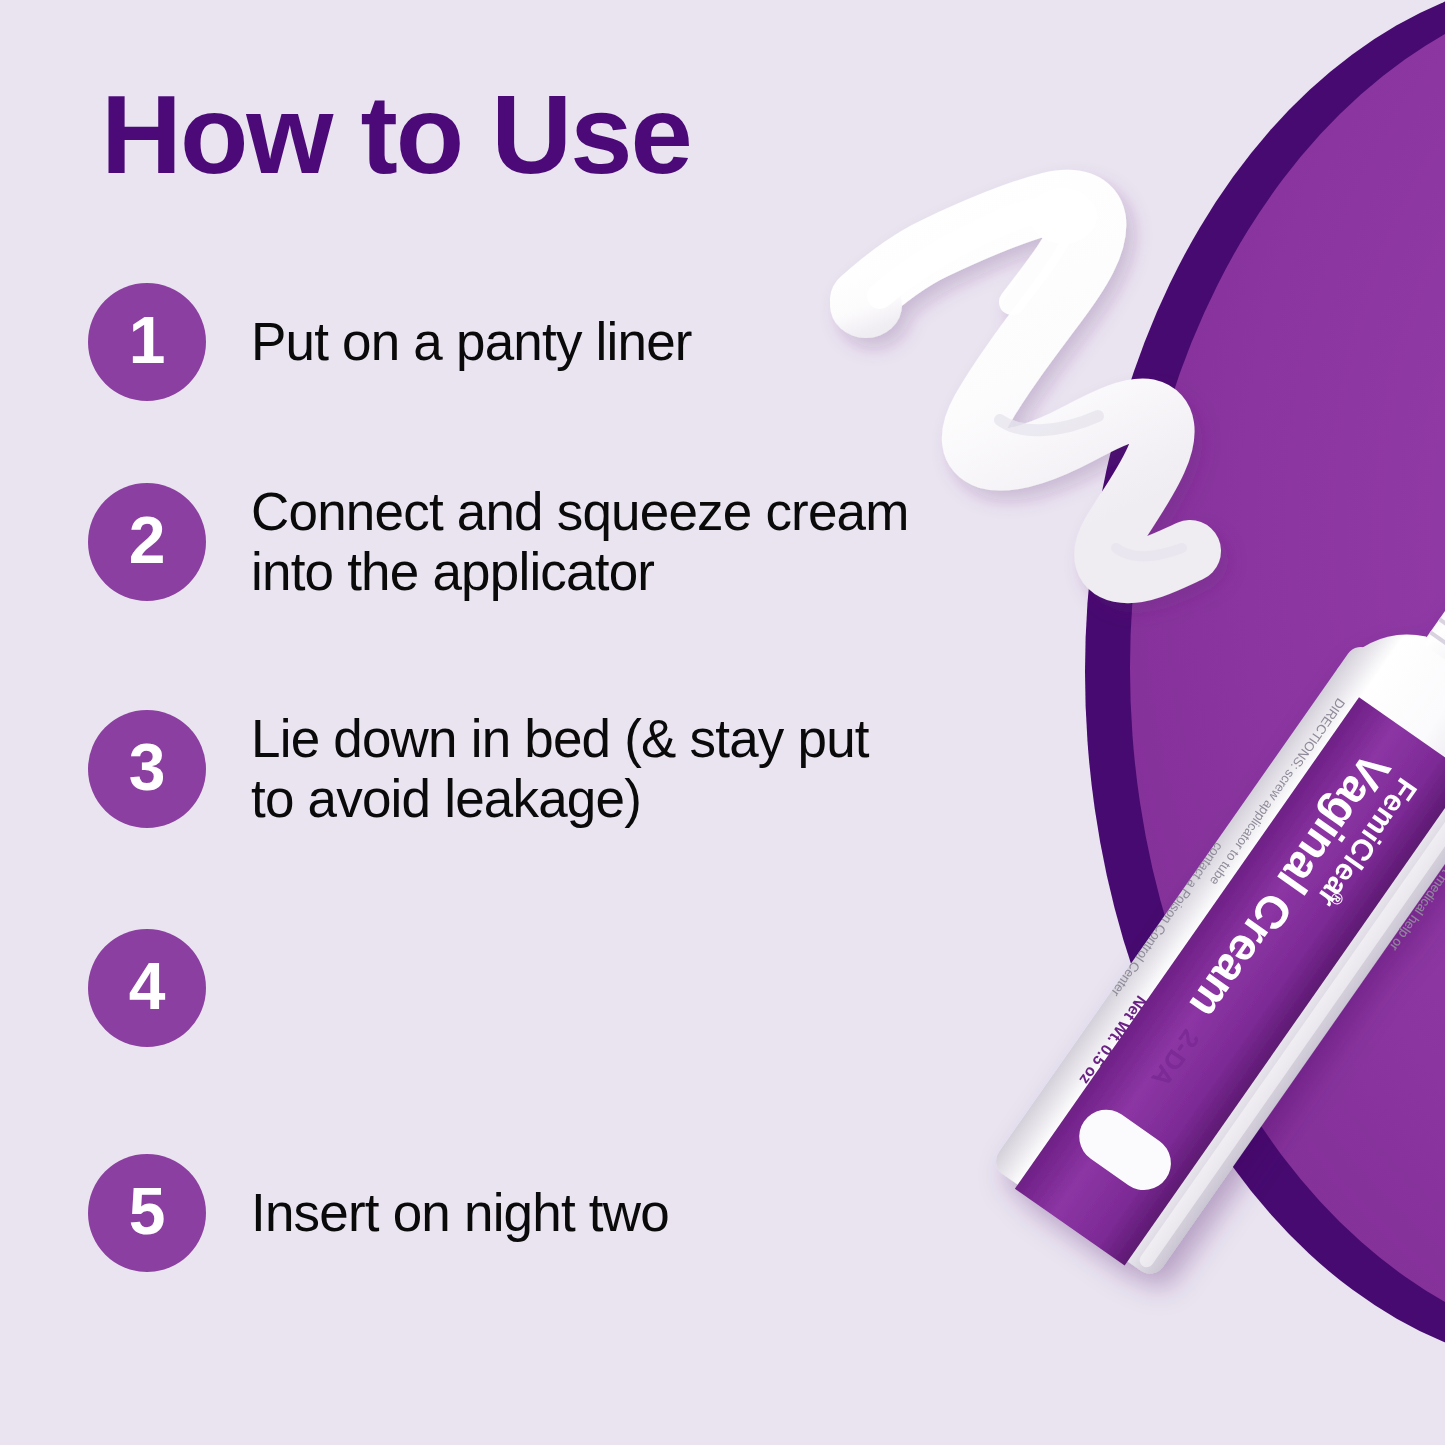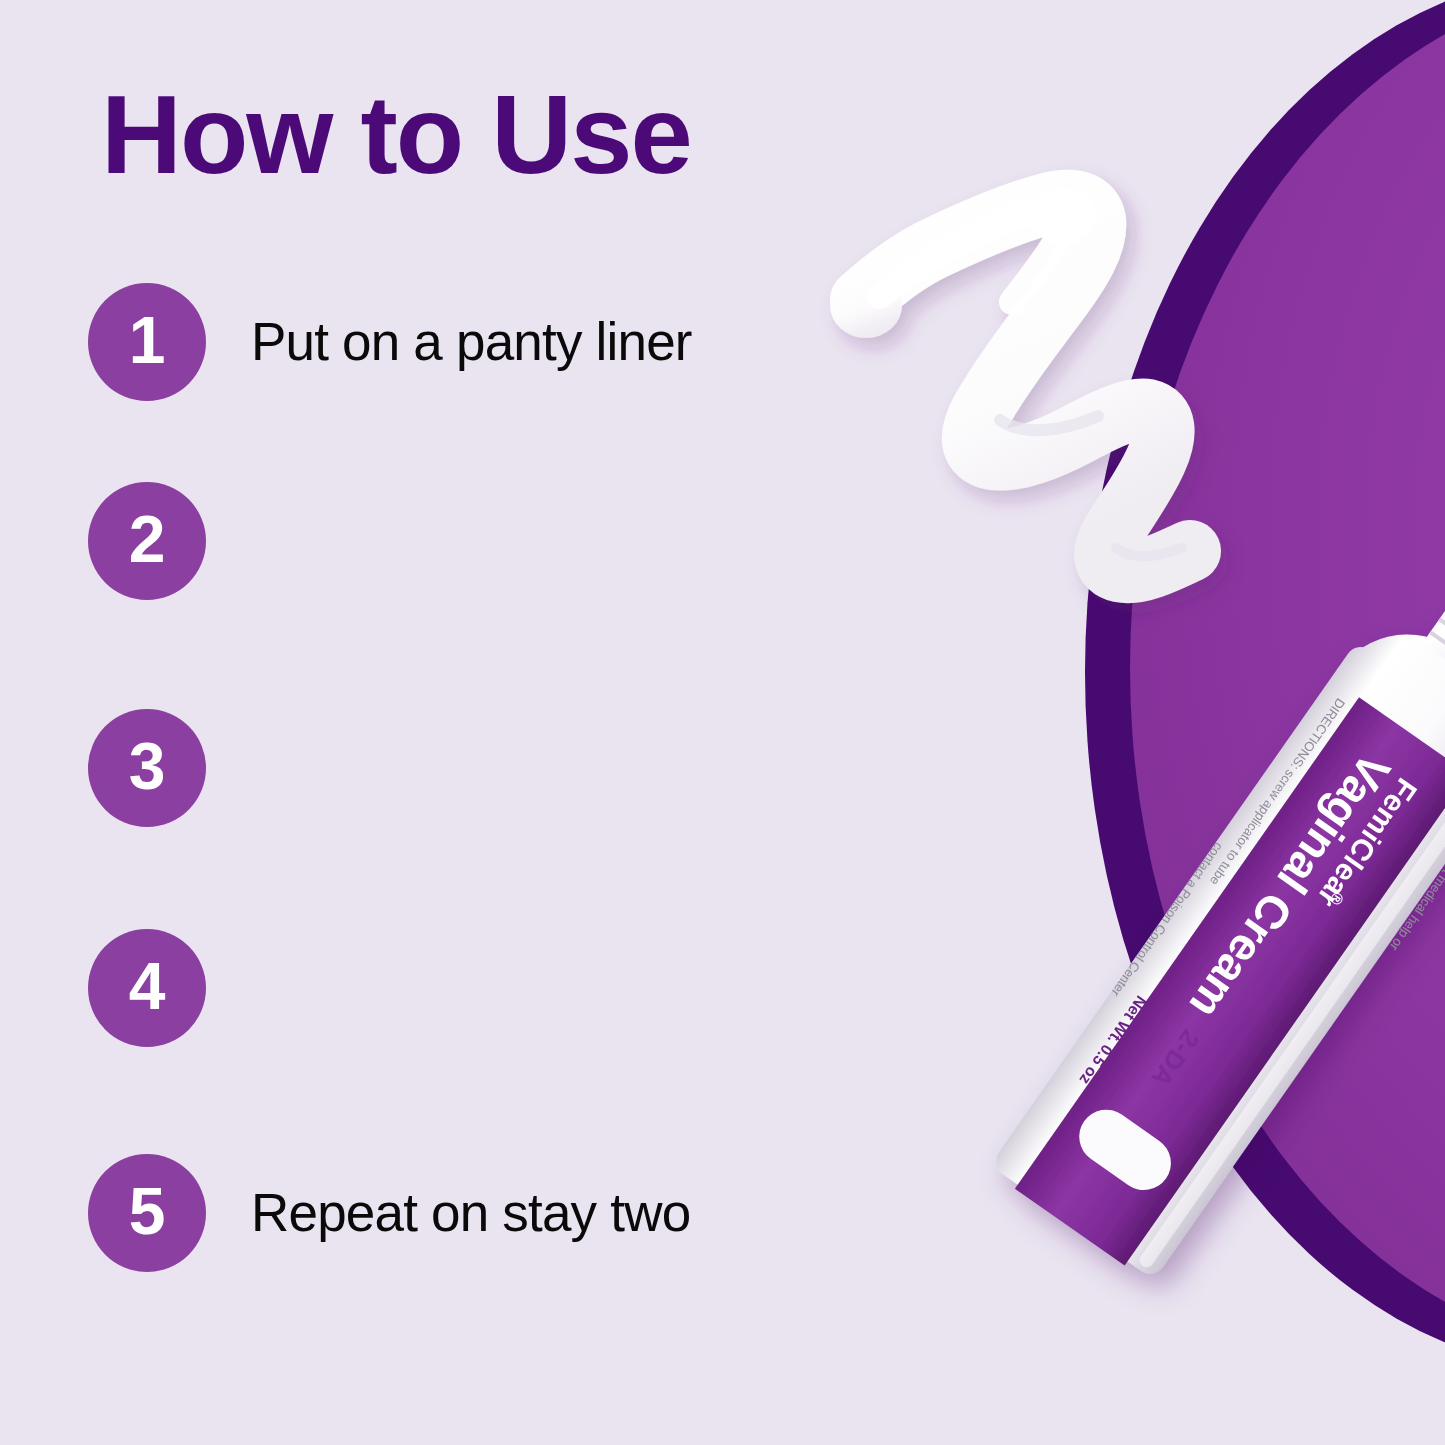--- a/index.html
+++ b/index.html
@@ -195,28 +195,32 @@
 
 <div class="steps">
 
   <div class="step step-1">
     <div class="badge">1</div>
     <div class="step-text">Put on a panty liner</div>
   </div>
 
   <div class="step step-2 two-line">
     <div class="badge">2</div>
+    <div class="step-text">Connect and squeeze cream
+into the applicator</div>
   </div>
 
   <div class="step step-3 two-line">
     <div class="badge">3</div>
+    <div class="step-text">Lie down in bed (&amp; stay put
+to avoid leakage)</div>
   </div>
 
   <div class="step step-4 two-line">
     <div class="badge">4</div>
   </div>
 
   <div class="step step-5">
     <div class="badge">5</div>
-    <div class="step-text">Repeat on stay two</div>
+    <div class="step-text">Insert on night two</div>
   </div>
 
 </div>
 
 </body></html>

